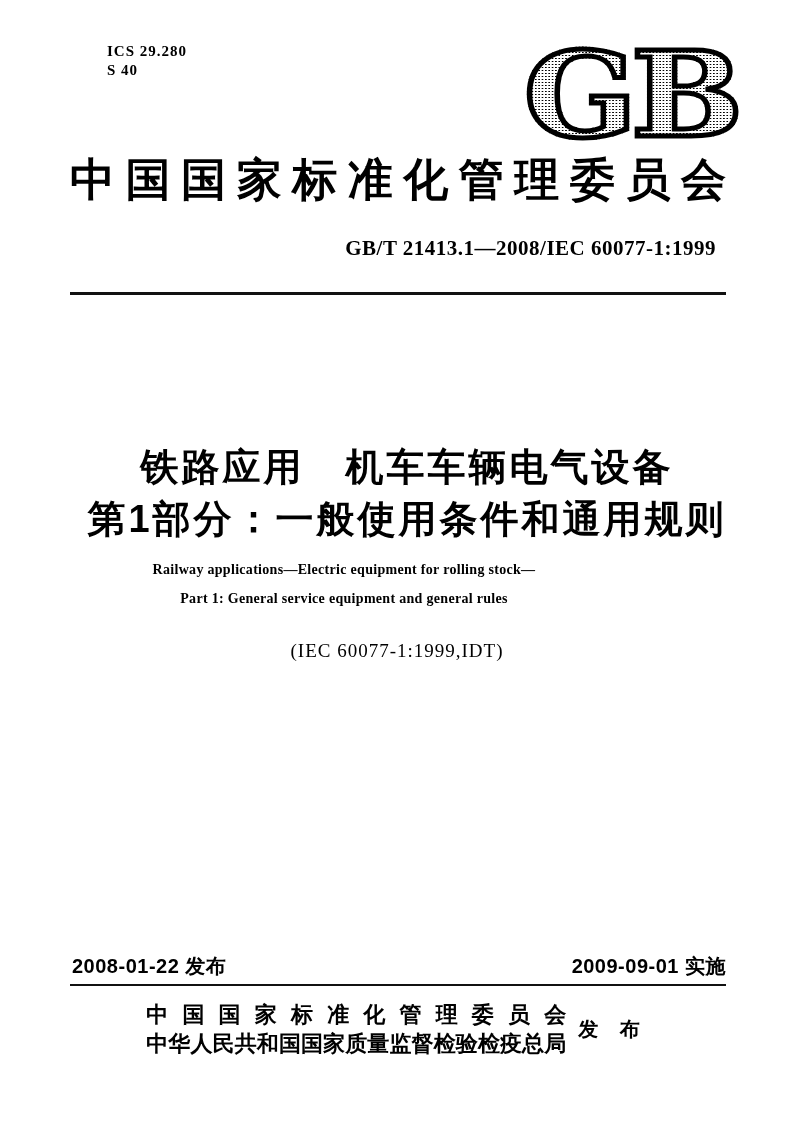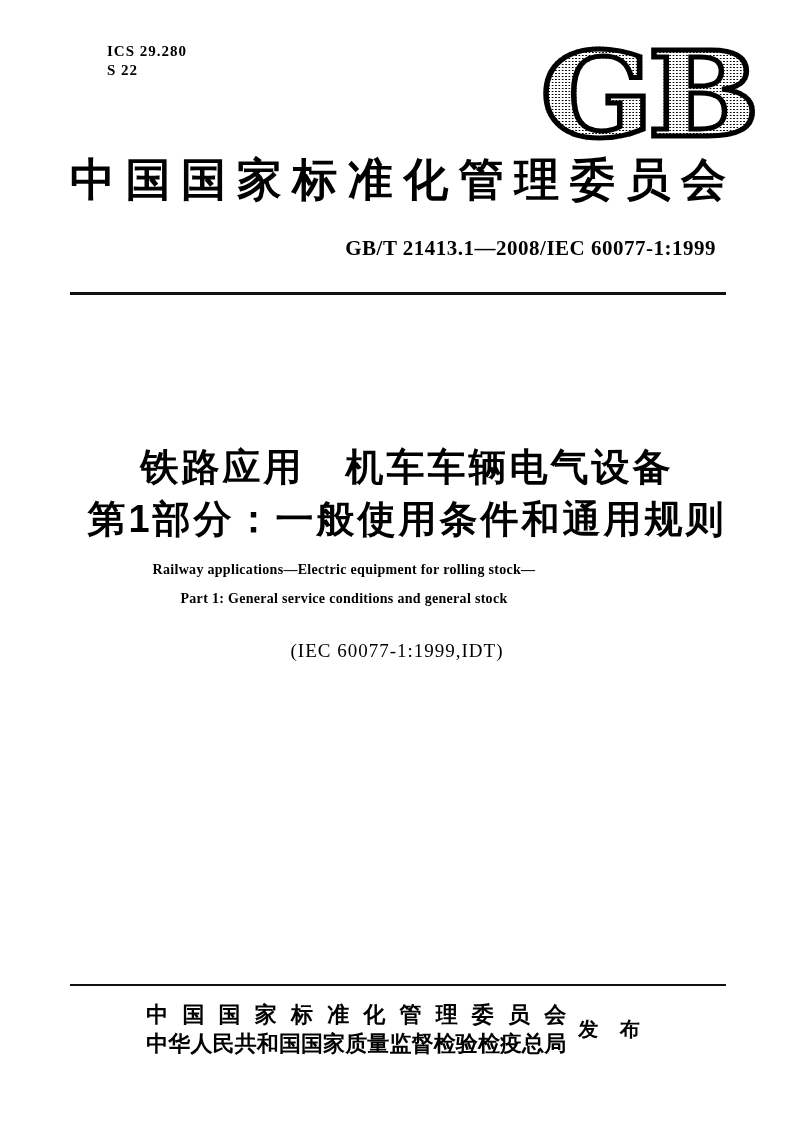--- a/index.html
+++ b/index.html
@@ -24,21 +24,21 @@
     font-size: 15px;
     line-height: 19px;
     letter-spacing: 1px;
     margin-left: 32px;
   }
 
   
   .gb-logo {
     position: absolute;
     left: 524px; top: 36px;
-    width: 220px; height: 120px; text-align: center;
+    width: 220px; height: 120px;
   }
   .gb-logo-text {
     font-family: "DejaVu Serif", serif;
     font-weight: bold;
     font-size: 118px;
     line-height: 118px;
     letter-spacing: -5px;
     transform: scaleX(1.12);
     transform-origin: left top;
     background-image: radial-gradient(circle, #000 34%, rgba(0,0,0,0) 40%);
@@ -158,41 +158,45 @@
     white-space: nowrap;
   }
 </style>
 </head>
 <body>
 
 <div class="page">
 
   <div class="ics-block">
     <div>ICS 29.280</div>
-    <div>S 22</div>
+    <div>S 40</div>
   </div>
 
   <div class="gb-logo">
     <div class="gb-logo-text">GB</div>
   </div>
 
   <div class="national-heading">中国国家标准化管理委员会</div>
 
   <div class="std-number">GB/T 21413.1—2008/IEC 60077-1:1999</div>
 
   <div class="rule rule-top"></div>
 
   <div class="title-zh title-zh-1">铁路应用　机车车辆电气设备</div>
   <div class="title-zh title-zh-2">第1部分：一般使用条件和通用规则</div>
 
   <div class="title-en title-en-1">Railway applications—Electric equipment for rolling stock—</div>
-  <div class="title-en title-en-2">Part 1: General service conditions and general stock</div>
+  <div class="title-en title-en-2">Part 1: General service equipment and general rules</div>
 
   <div class="iec-ref">(IEC 60077-1:1999,IDT)</div>
 
+  <div class="date-row">
+    <span>2008-01-22 发布</span>
+    <span>2009-09-01 实施</span>
+  </div>
 
   <div class="rule rule-bottom"></div>
 
   <div class="issuer-group">
     <div class="issuer-lines">
       <div class="issuer-line">中国国家标准化管理委员会</div>
       <div class="issuer-line">中华人民共和国国家质量监督检验检疫总局</div>
     </div>
     <div class="publish-label">发 布</div>
   </div>

